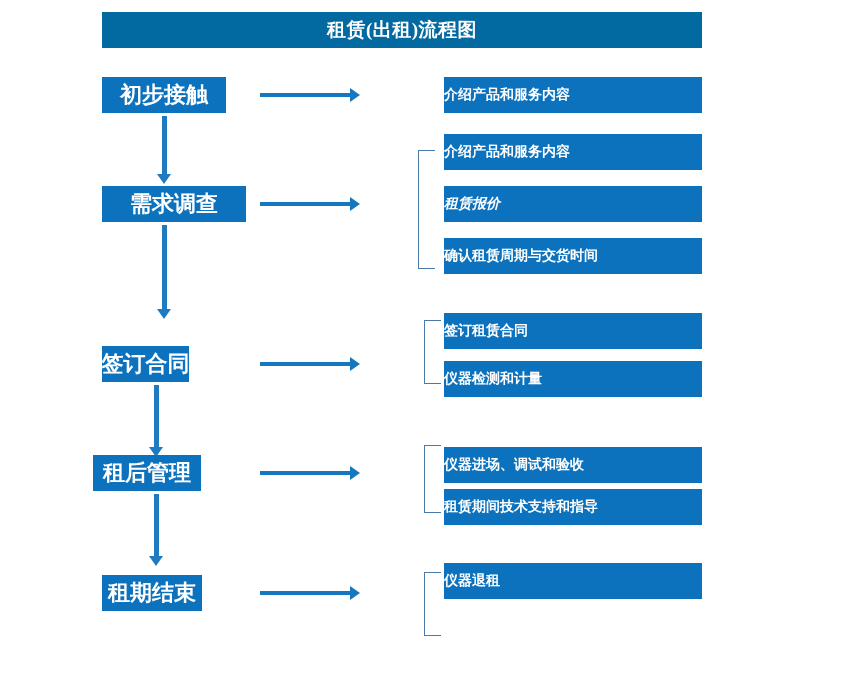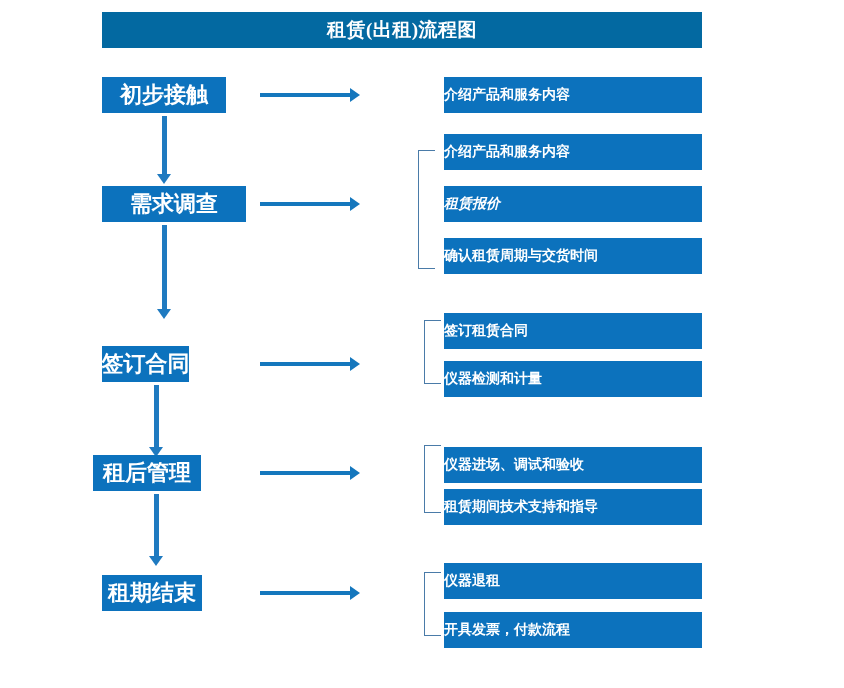--- a/index.html
+++ b/index.html
@@ -169,17 +169,14 @@
     <span class="stage-label">租期结束</span>
   </div>
   <div class="h-arrow" style="left:260px;top:586px;width:100px;">
     <span class="shaft"></span>
     <span class="head"></span>
   </div>
   <div class="bracket" style="left:424px;top:572px;height:62px;"></div>
   <div class="detail-box" style="top:563px;">
     <span class="detail-label">仪器退租</span>
   </div>
-  <div class="detail-box" style="top:612px;">
-    <span class="detail-label">开具发票，付款流程</span>
-  </div>
 
 </div>
 
 </body></html>

